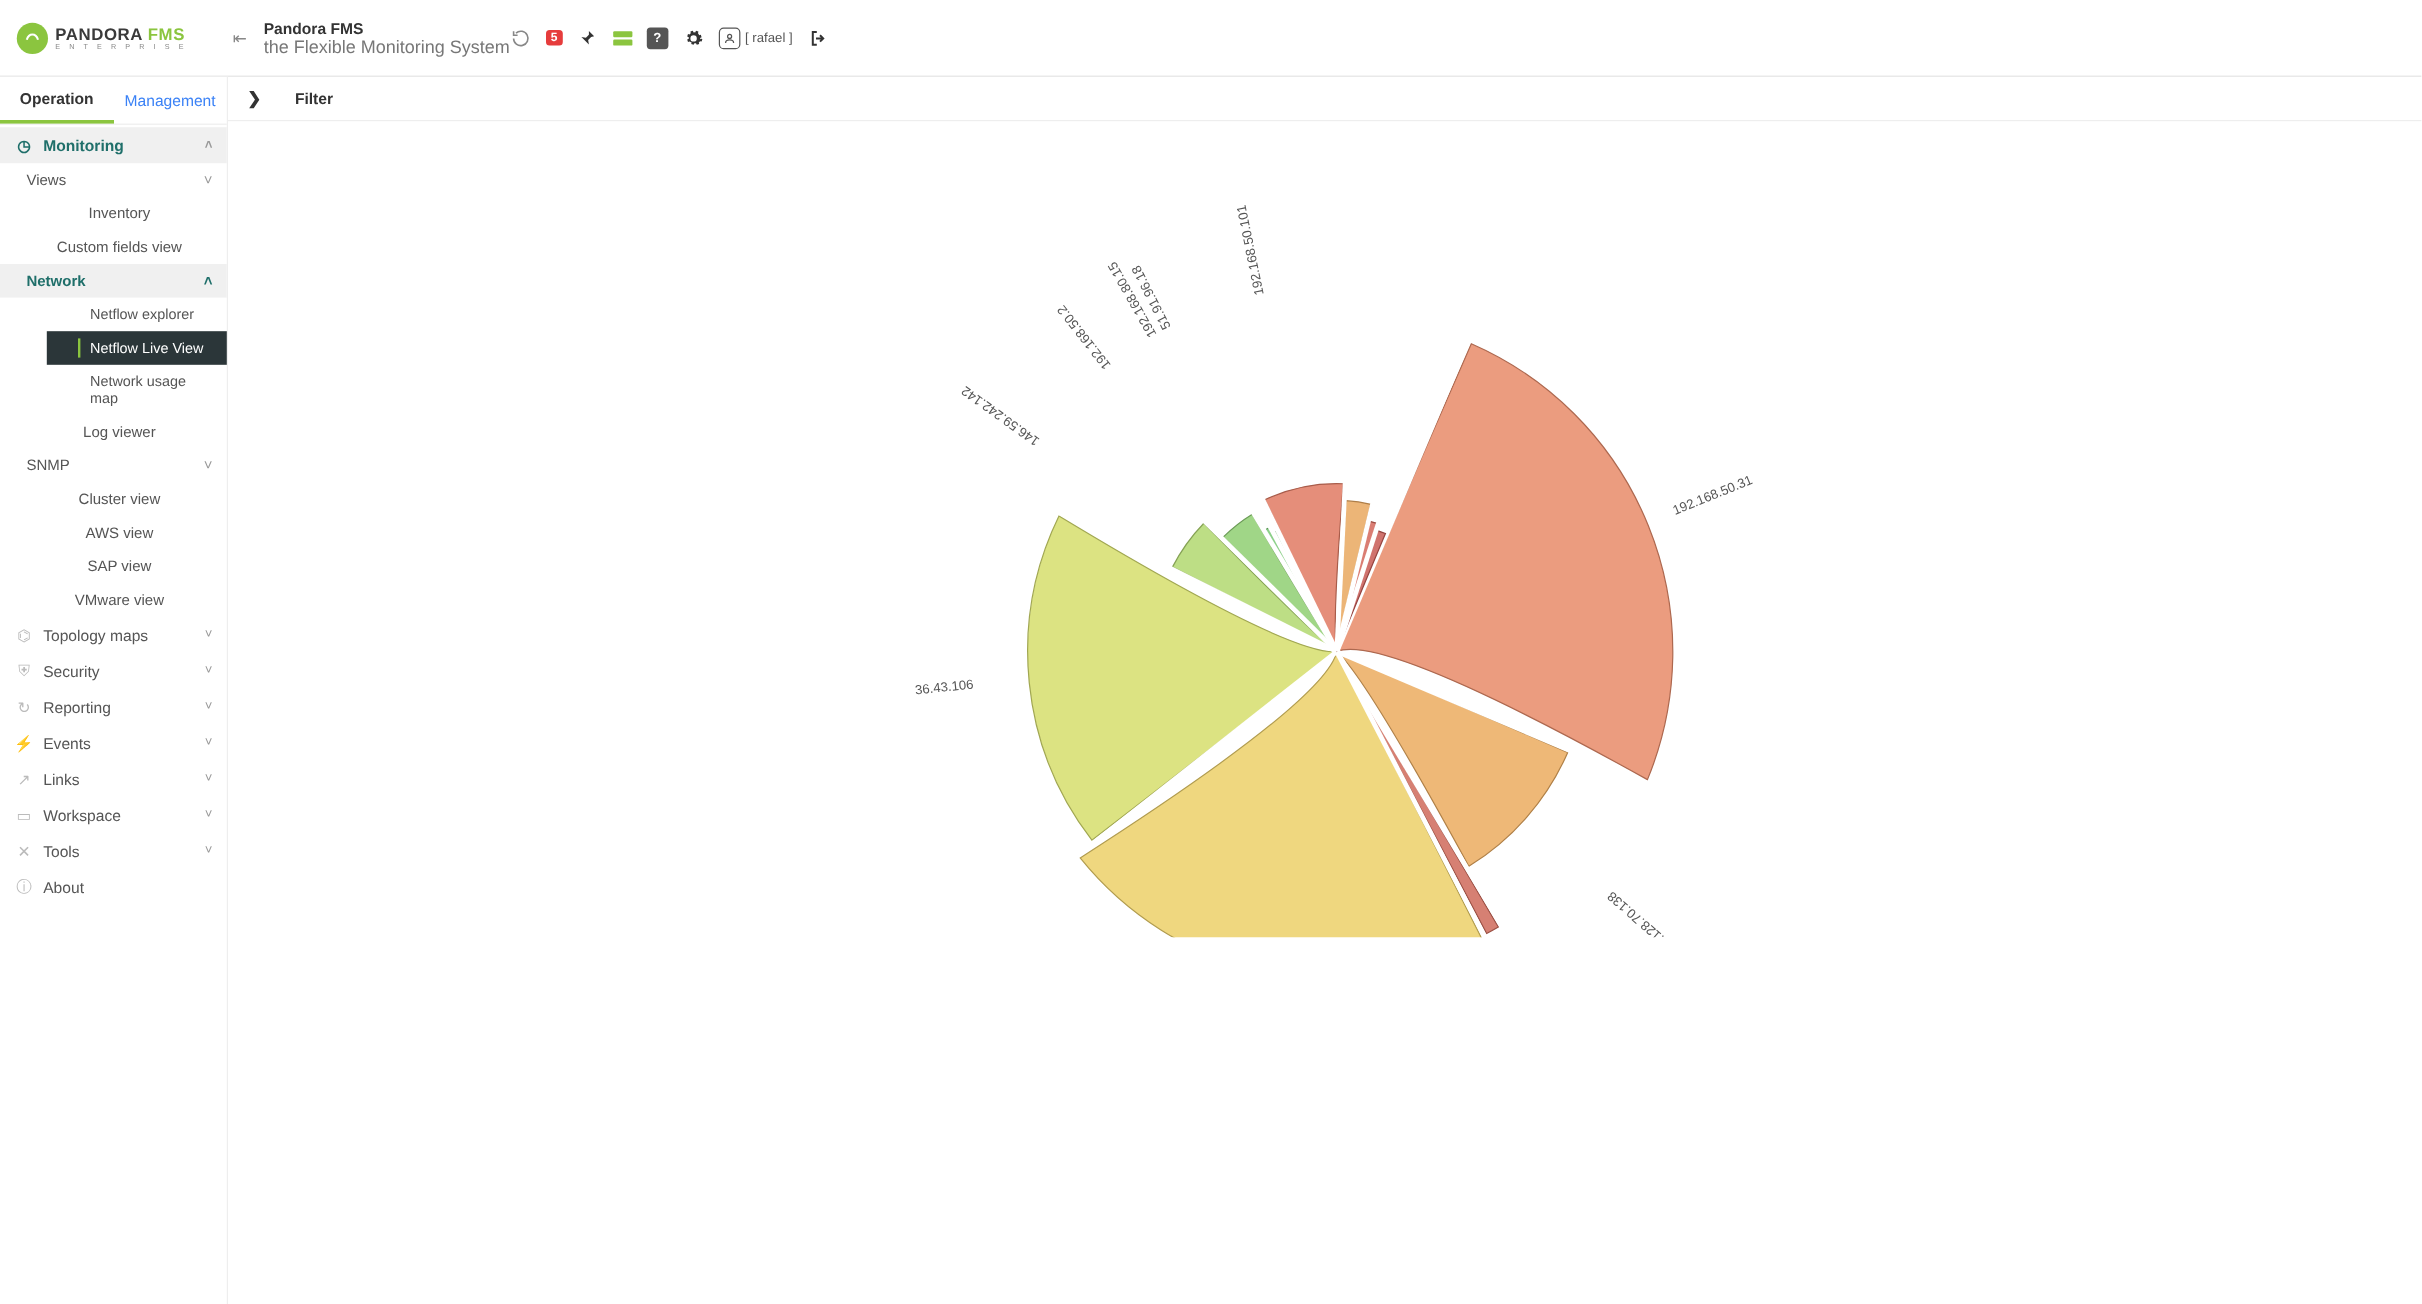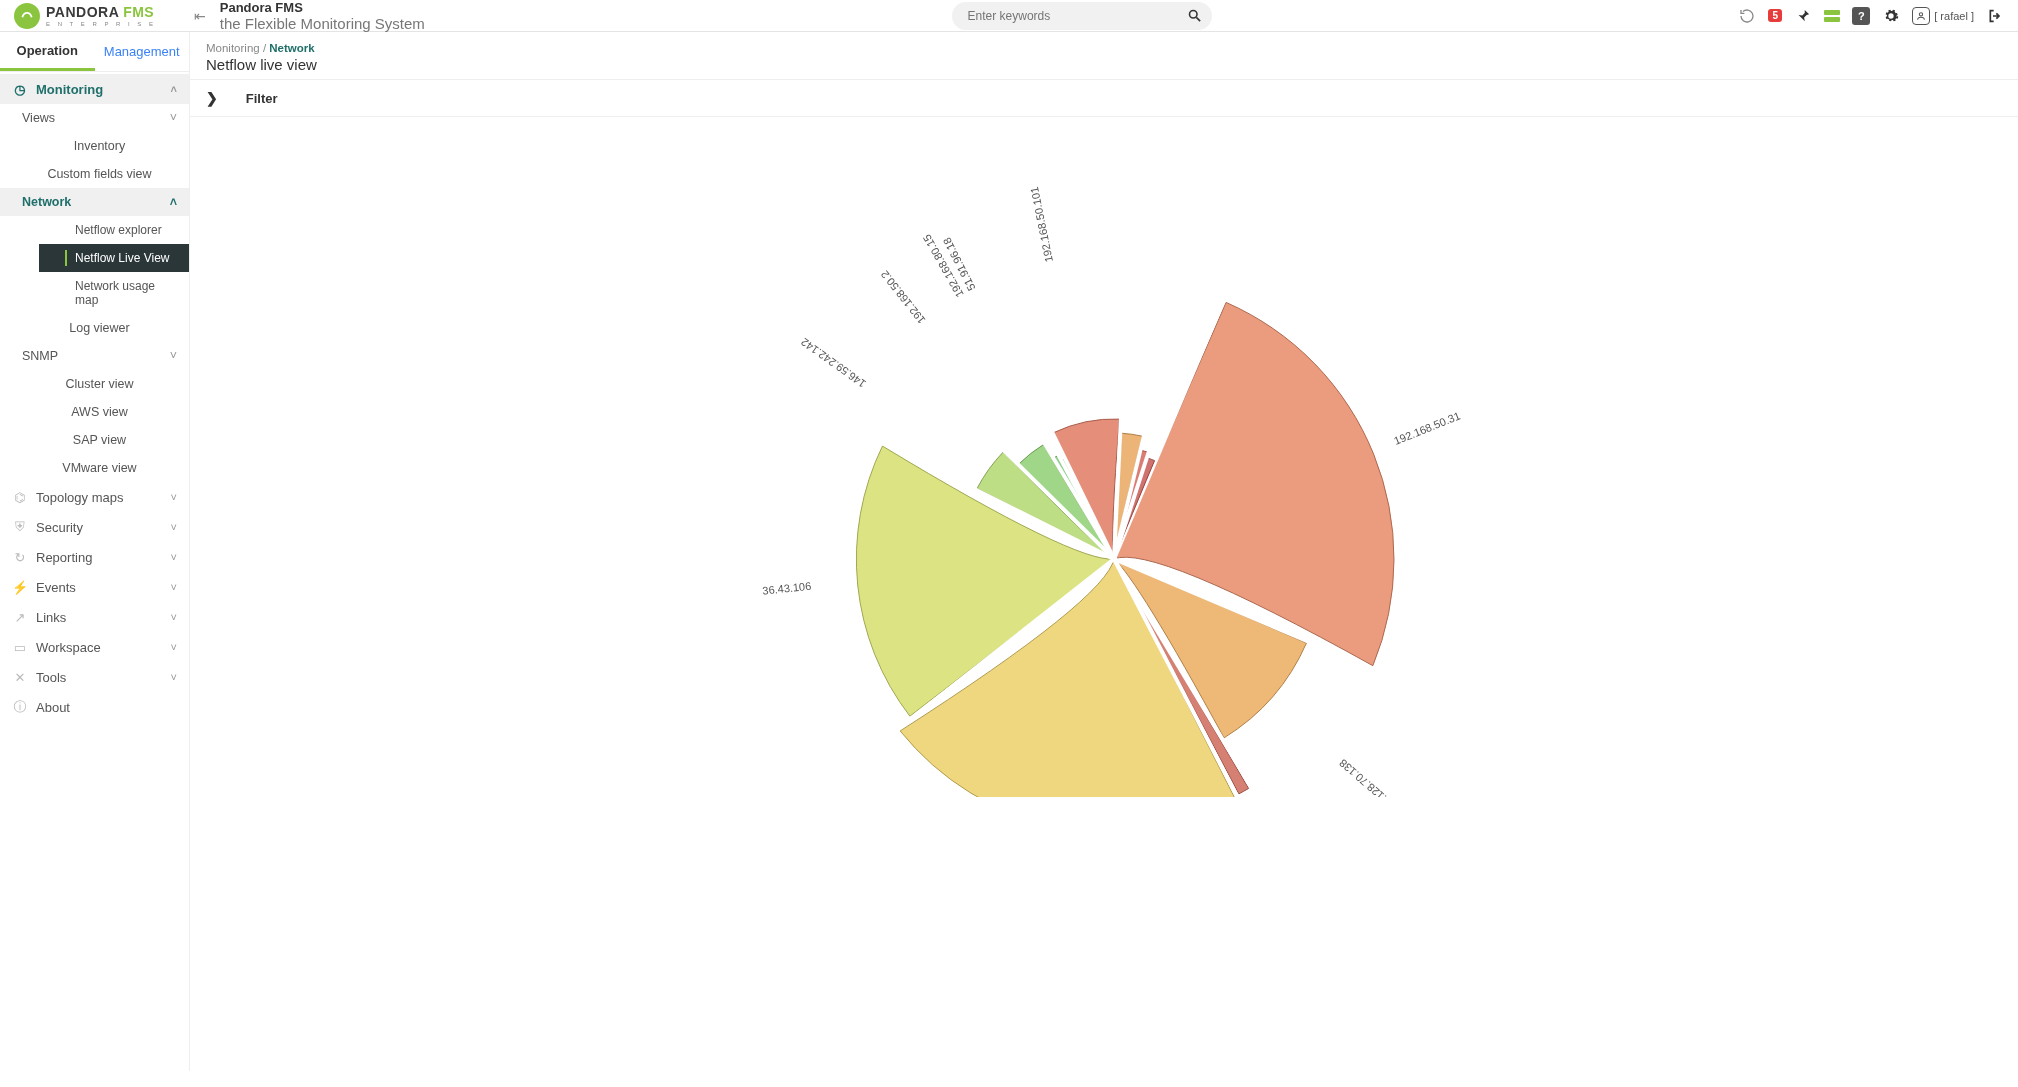--- a/index.html
+++ b/index.html
@@ -1,19 +1,19 @@
 <!DOCTYPE html>
 <html><head>
 <meta charset="utf-8">
 <style>
   * { box-sizing: border-box; margin: 0; padding: 0; }
   body { font-family: -apple-system, "Segoe UI", "Helvetica Neue", Arial, sans-serif; font-size: 13px; color: #333; background: #fff; }
 
   
-  .topbar { display: flex; align-items: center; height: 32px; border-bottom: 1px solid #e4e4e4; padding: 0 14px; }
+  .topbar { display: flex; align-items: center; height: 64px; border-bottom: 1px solid #e4e4e4; padding: 0 14px; }
   .logo { display: flex; align-items: center; gap: 6px; width: 176px; }
   .logo-badge { width: 26px; height: 26px; border-radius: 50%; background: #8BC53F; display: flex; align-items: center; justify-content: center; color: #fff; font-weight: 700; }
   .logo-text { display: flex; flex-direction: column; line-height: 1; }
   .logo-main { font-weight: 700; font-size: 14px; letter-spacing: .5px; color: #3a3a3a; }
   .logo-main .fms { color: #8BC53F; }
   .logo-sub { font-size: 6px; letter-spacing: 3px; color: #888; margin-top: 2px; }
   .collapse-icon { color: #888; font-size: 14px; cursor: pointer; margin-left: 4px; }
 
   .title-block { padding-left: 14px; flex: 0 0 auto; }
   .title-main { font-weight: 600; font-size: 13px; color: #333; }
@@ -81,31 +81,20 @@
       <span class="logo-sub">E N T E R P R I S E</span>
     </div>
   </div>
   <span class="collapse-icon">⇤</span>
 
   <div class="title-block">
     <div class="title-main">Pandora FMS</div>
     <div class="title-sub">the Flexible Monitoring System</div>
   </div>
 
-  <div class="top-center">
-    <div class="search-wrap">
-      <input type="text" placeholder="Enter keywords" style="">
-      <span class="icon">
-        <svg width="15" height="15" viewBox="0 0 24 24" fill="none" stroke="currentColor" stroke-width="2.5">
-            <circle cx="10" cy="10" r="6"></circle>
-            <line x1="15" y1="15" x2="21" y2="21"></line>
-          </svg>
-      </span>
-    </div>
-  </div>
 
   <div class="top-icons">
     <span class="ticon">
       <svg width="16" height="16" viewBox="0 0 24 24" fill="none" stroke="#888" stroke-width="2">
           <path d="M3 12a9 9 0 1 0 3-6.7"></path>
           <polyline points="3 3 3 8 8 8"></polyline>
         </svg>
     </span>
     <span class="badge-red">5</span>
     <span class="ticon">
@@ -213,26 +202,20 @@
           <span class="chev">˅</span>
         </div>
       <div class="menu-item">
           <span class="micon">ⓘ</span>
           <span>About</span>
         </div>
     </nav>
   </aside>
 
   <main class="main">
-    <div class="breadcrumb-bar">
-      <div class="breadcrumb">
-        <span>Monitoring</span><span> / </span><span class="bc-active">Network</span>
-      </div>
-      <div class="page-title">Netflow live view</div>
-    </div>
     <div class="filter-bar">
       <span class="chev">❯</span>
       <span class="label">Filter</span>
     </div>
     <div class="chart-area">
       <svg id="aster-chart" class="chart-svg" width="820" height="820" viewBox="0 0 820 820">
           <circle cx="420" cy="430" r="280" fill="none" stroke="#ddd" stroke-width="0"></circle>
           <path d="M 420 430 L 532.0977291159306 173.4184357225729 A 280 280 0 0 1 678.8728894114477 536.6997053780767 Q 458.94172189180506 414.2665230765317 420 430 Z" fill="#e78b69" fill-opacity="0.85" stroke="#ad684f" stroke-width="1"></path>
           <line x1="420" y1="430" x2="530.9676404909538" y2="168.57662161950697" stroke="#fff" stroke-width="4"></line>
           <text x="701.8638917883034" y="316.11959560156276" class="slice-label" transform="rotate(-22 701.8638917883034 316.11959560156276)" text-anchor="start">192.168.50.31</text>

